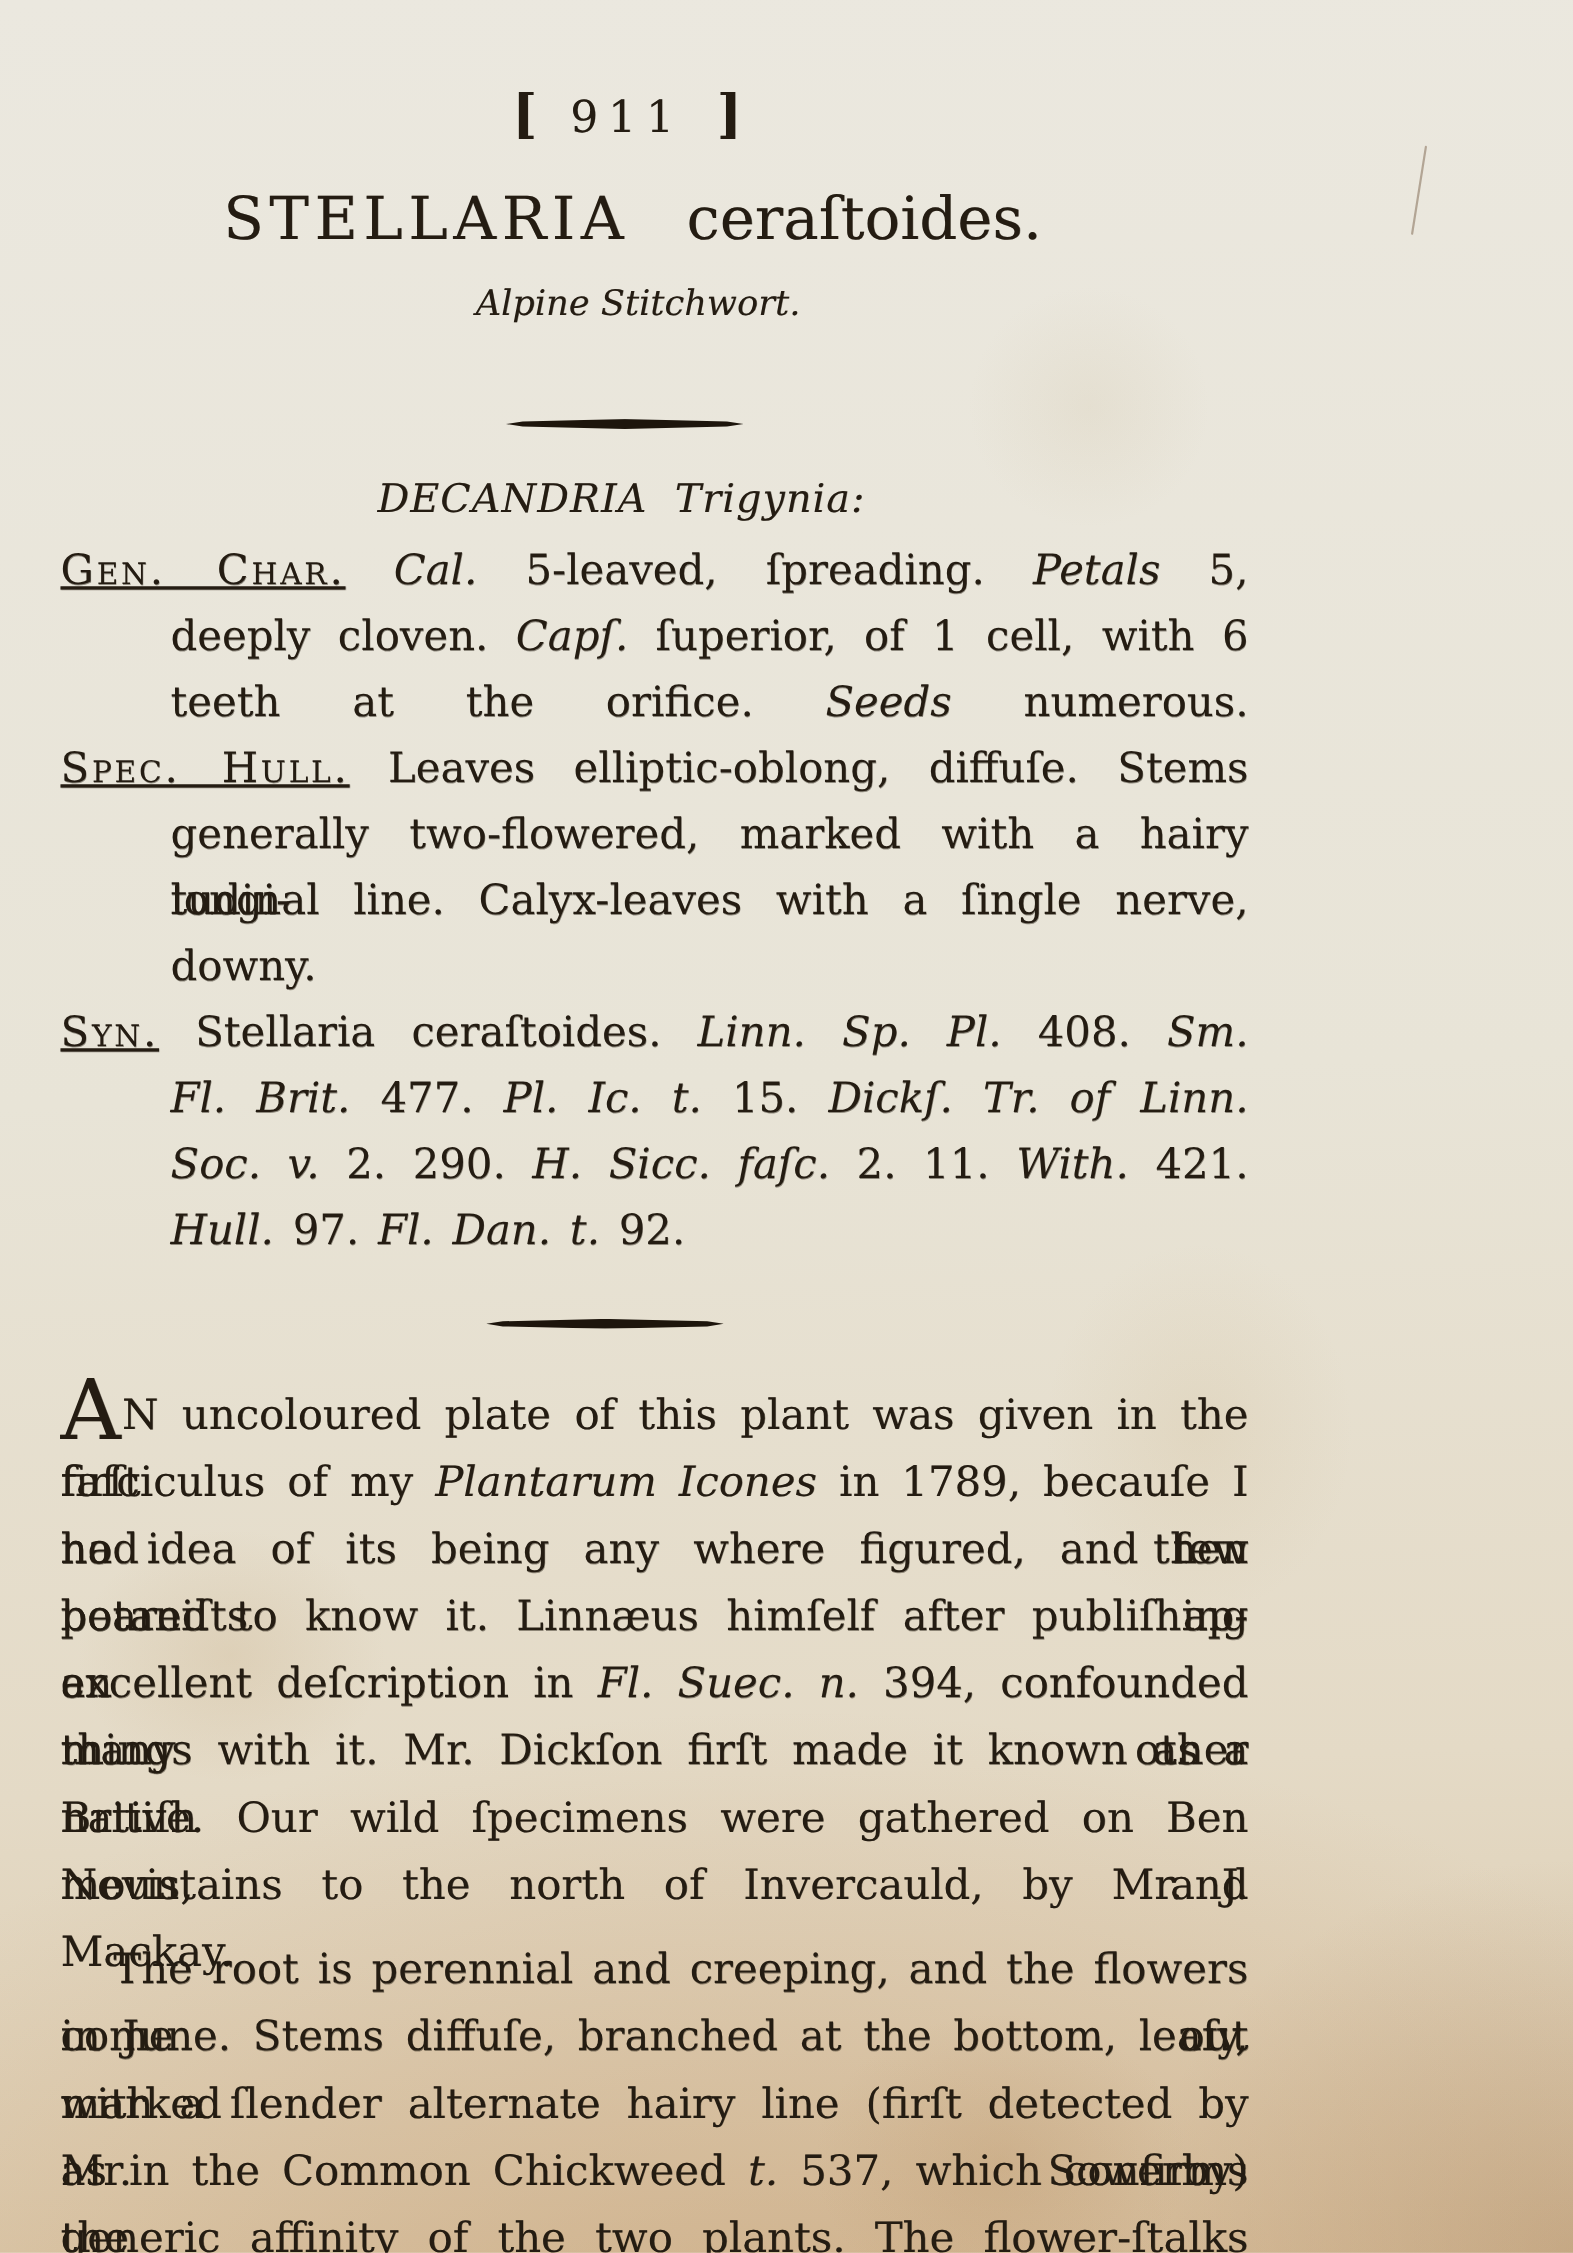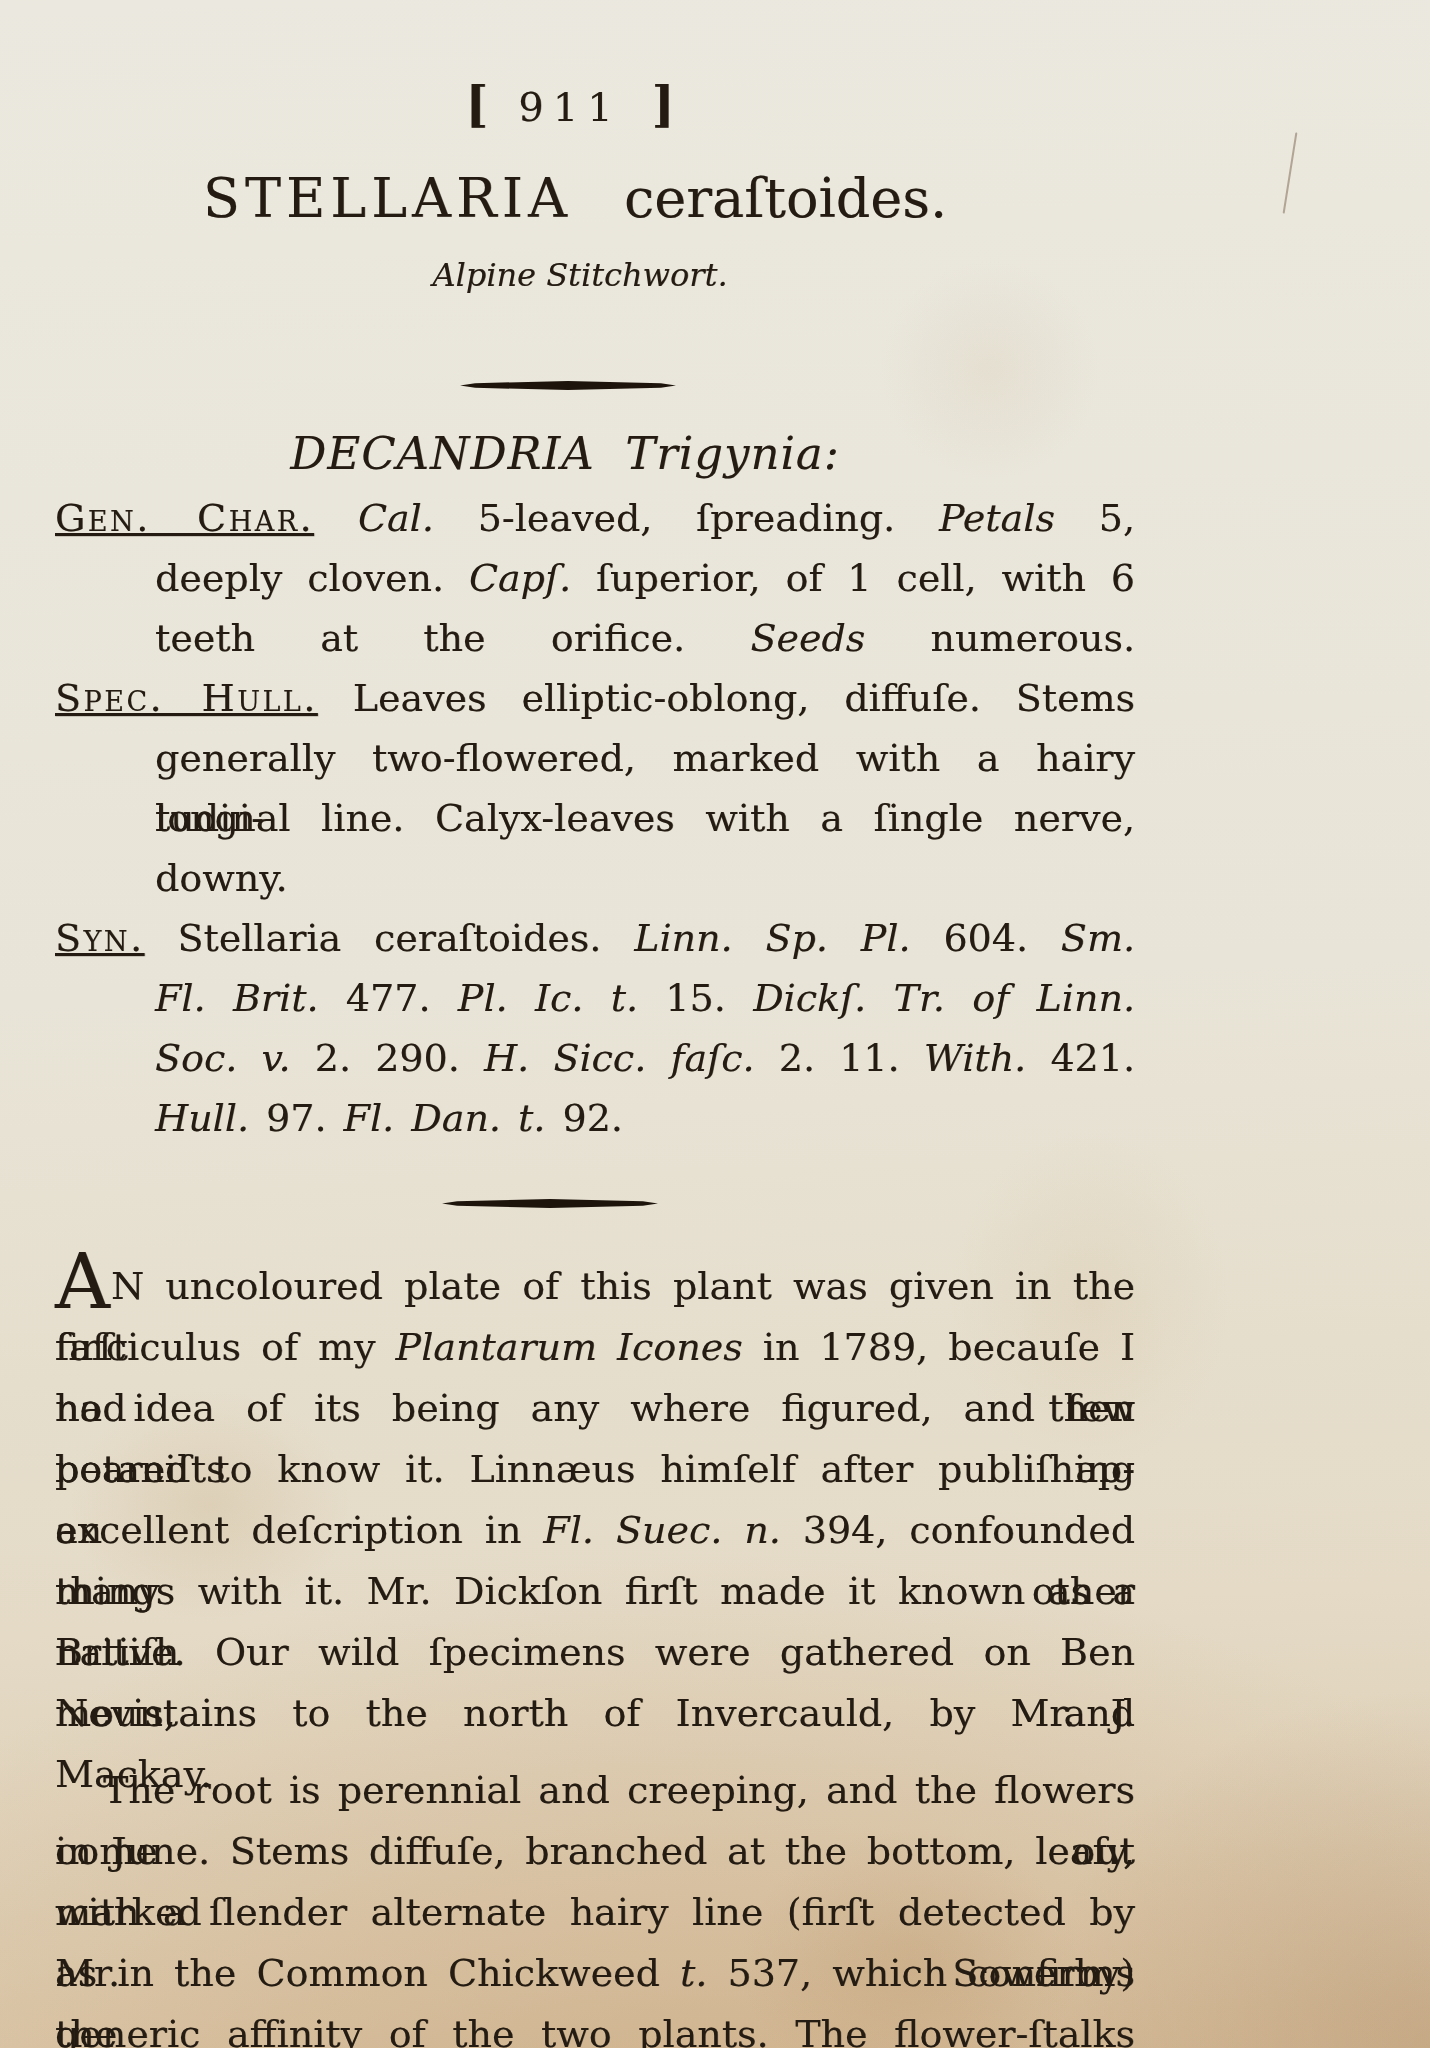--- a/index.html
+++ b/index.html
@@ -31,21 +31,21 @@
   .pagenum .br{font-size:48px;font-weight:bold;}
   .pagenum .num{padding:0 30px;letter-spacing:9px;}
   .title{top:166px;height:66px;line-height:66px;font-size:54px;font-weight:normal;margin:0;transform:translateX(-20px);}
   .title .genus{letter-spacing:5px;}
   .title .species{margin-left:52px;}
   .subtitle{top:246px;height:58px;line-height:58px;font-size:32px;font-style:italic;font-weight:normal;margin:0;transform:translateX(-15px);}
   .rule{position:absolute;height:9px;width:216px;background:#1d150c;
     clip-path:polygon(0 50%,7% 24%,50% 0,93% 24%,100% 50%,93% 76%,50% 100%,7% 76%);}
   .rule1{left:460px;top:381px;}
   .rule2{left:442px;top:1199px;}
-  .classification{top:428px;height:52px;line-height:52px;font-size:45px;font-style:italic;
+  .classification{top:428px;height:52px;line-height:52px;font-size:36px;font-style:italic;
     white-space:pre;letter-spacing:1px;transform:translateX(-30px);}
 
   .block{position:absolute;left:55px;width:1080px;}
   .sec .line{height:60px;line-height:60px;}
   .bodytxt .line{height:61px;line-height:61px;}
   .line{font-size:38px;text-align:justify;text-align-last:justify;word-spacing:5px;white-space:normal;}
   .line.ind{padding-left:100px;}
   .line.ns{text-align-last:left;}
   .line.ti{text-indent:48px;}
   .i{font-style:italic;}
@@ -90,21 +90,21 @@
     </div>
 
   <div id="spec" class="block sec">
       <div class="line"><span class="sc">Spec. Hull.</span><span>  Leaves elliptic-oblong, diffuſe.  Stems</span></div>
       <div class="line ind"><span>generally two-flowered, marked with a hairy longi-</span></div>
       <div class="line ind"><span>tudinal line.  Calyx-leaves with a ſingle nerve,</span></div>
       <div class="line ind ns"><span>downy.</span></div>
     </div>
 
   <div id="syn" class="block sec">
-      <div class="line"><span class="sc">Syn.</span><span>  Stellaria ceraſtoides.  </span><span class="i">Linn. Sp. Pl.</span><span> 604.  </span><span class="i">Sm.</span></div>
+      <div class="line"><span class="sc">Syn.</span><span>  Stellaria ceraſtoides.  </span><span class="i">Linn. Sp. Pl.</span><span> 408.  </span><span class="i">Sm.</span></div>
       <div class="line ind"><span class="i">Fl. Brit.</span><span> 477.  </span><span class="i">Pl. Ic. t.</span><span> 15.  </span><span class="i">Dickſ. Tr. of Linn.</span></div>
       <div class="line ind"><span class="i">Soc. v.</span><span> 2. 290.  </span><span class="i">H. Sicc. faſc.</span><span> 2. 11.  </span><span class="i">With.</span><span> 421.</span></div>
       <div class="line ind ns"><span class="i">Hull.</span><span> 97.  </span><span class="i">Fl. Dan. t.</span><span> 92.</span></div>
     </div>
 
   <div class="rule rule2"></div>
 
   <div id="para1" class="block bodytxt">
       <div class="line"><span class="init">A</span><span>N</span><span> uncoloured plate of this plant was given in the firſt</span></div>
       <div class="line"><span>faſciculus of my </span><span class="i">Plantarum Icones</span><span> in 1789, becauſe I had then</span></div>

